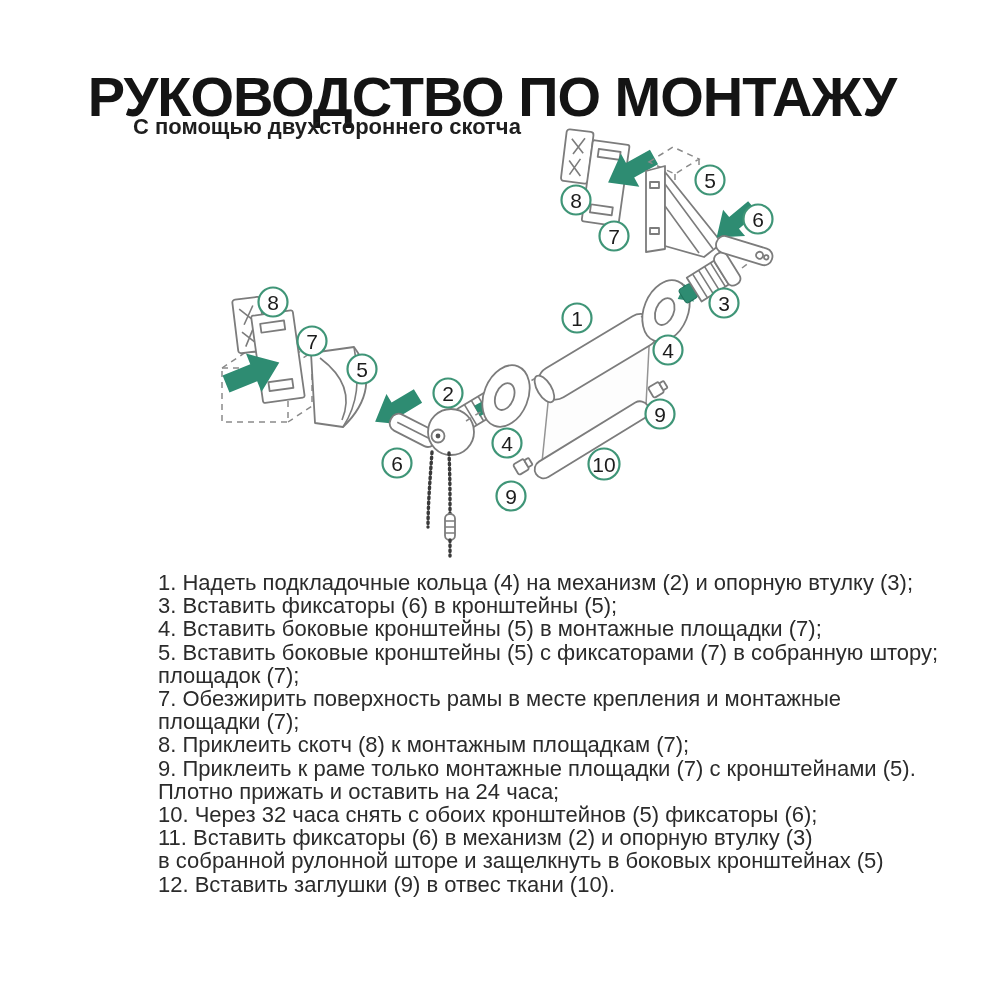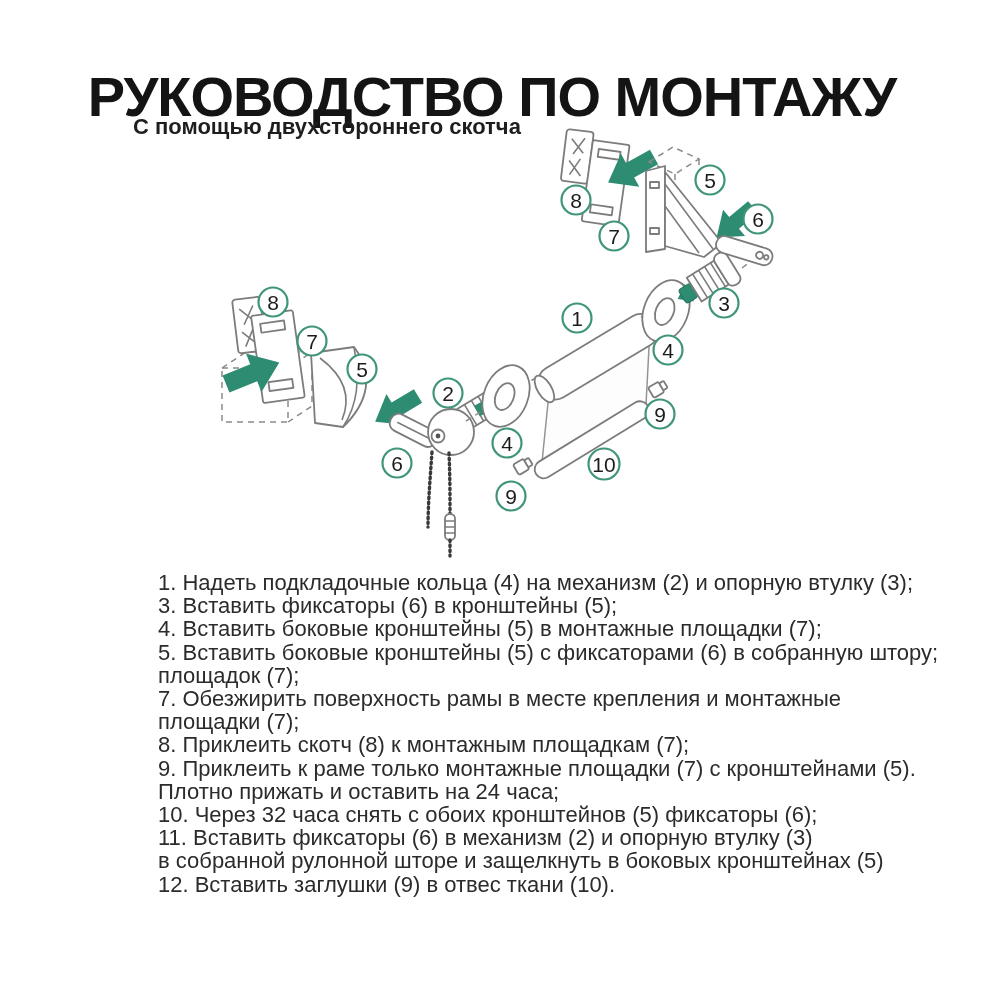--- a/index.html
+++ b/index.html
@@ -239,21 +239,21 @@
   <g transform="translate(576,200)">
     <circle class="lblc" r="14.5"></circle>
       <text class="lblt" y="7.5">8</text>
     </g>
 </svg>
 
 <div class="instructions">
   <div class="instr-line">1. Надеть подкладочные кольца (4) на механизм (2) и опорную втулку (3);</div>
   <div class="instr-line">3. Вставить фиксаторы (6) в кронштейны (5);</div>
   <div class="instr-line">4. Вставить боковые кронштейны (5) в монтажные площадки (7);</div>
-  <div class="instr-line">5. Вставить боковые кронштейны (5) с фиксаторами (6) в собранную штору;</div>
+  <div class="instr-line">5. Вставить боковые кронштейны (5) с фиксаторами (7) в собранную штору;</div>
   <div class="instr-line">площадок (7);</div>
   <div class="instr-line">7. Обезжирить поверхность рамы в месте крепления и монтажные</div>
   <div class="instr-line">площадки (7);</div>
   <div class="instr-line">8. Приклеить скотч (8) к монтажным площадкам (7);</div>
   <div class="instr-line">9. Приклеить к раме только монтажные площадки (7) с кронштейнами (5).</div>
   <div class="instr-line">Плотно прижать и оставить на 24 часа;</div>
   <div class="instr-line">10. Через 32 часа снять с обоих кронштейнов (5) фиксаторы (6);</div>
   <div class="instr-line">11. Вставить фиксаторы (6) в механизм (2) и опорную втулку (3)</div>
   <div class="instr-line">в собранной рулонной шторе и защелкнуть в боковых кронштейнах (5)</div>
   <div class="instr-line">12. Вставить заглушки (9) в отвес ткани (10).</div>

